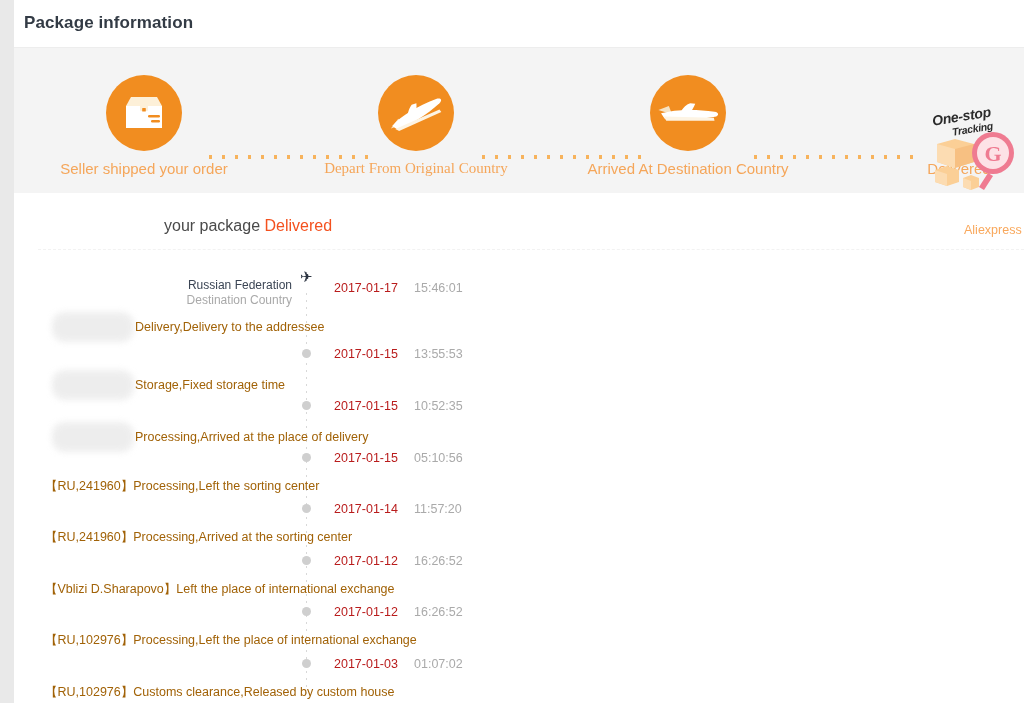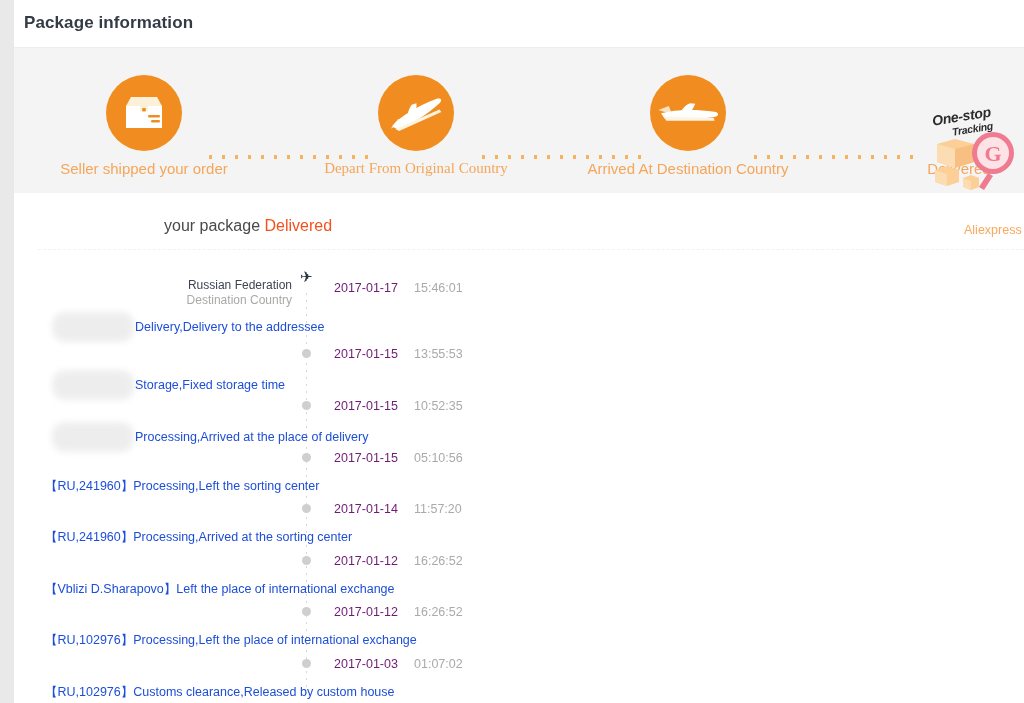--- a/index.html
+++ b/index.html
@@ -214,34 +214,34 @@
     left: 288px;
     width: 9px; height: 9px;
     border-radius: 50%;
     background: #cfcfcf;
   }
 
   .ev-date {
     position: absolute;
     left: 320px;
     font-size: 12.5px;
-    color: #701a75;
+    color: #b91c1c;
     white-space: nowrap;
   }
   .ev-time {
     position: absolute;
     left: 400px;
     font-size: 12.5px;
     color: #aaaaaa;
     white-space: nowrap;
   }
   .ev-desc {
     position: absolute;
     font-size: 12.5px;
-    color: #1d4ed8;
+    color: #a16207;
     white-space: nowrap;
   }
 
   
   .redaction {
     position: absolute;
     left: 38px;
     width: 82px;
     height: 30px;
     border-radius: 13px;

